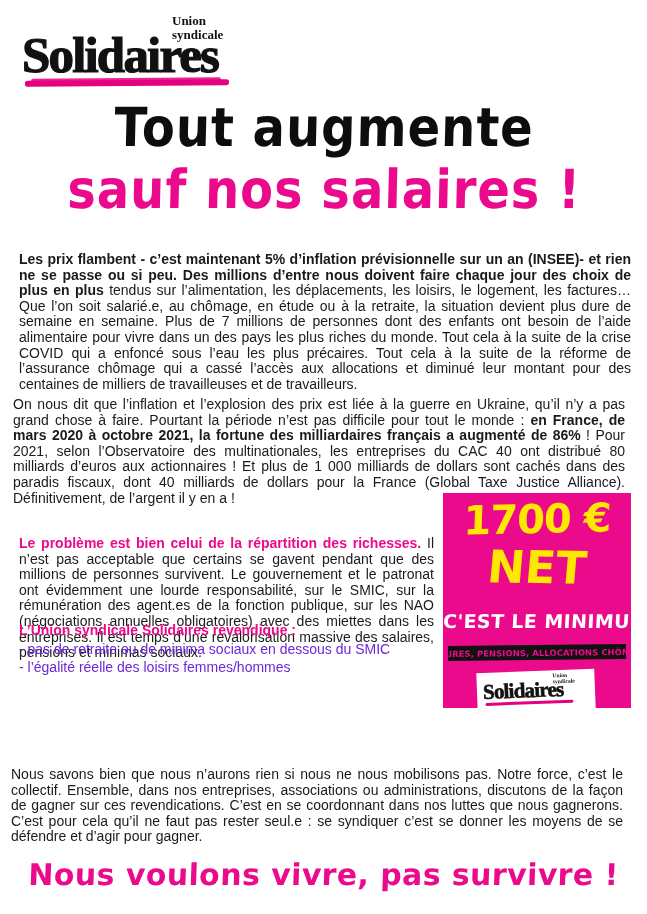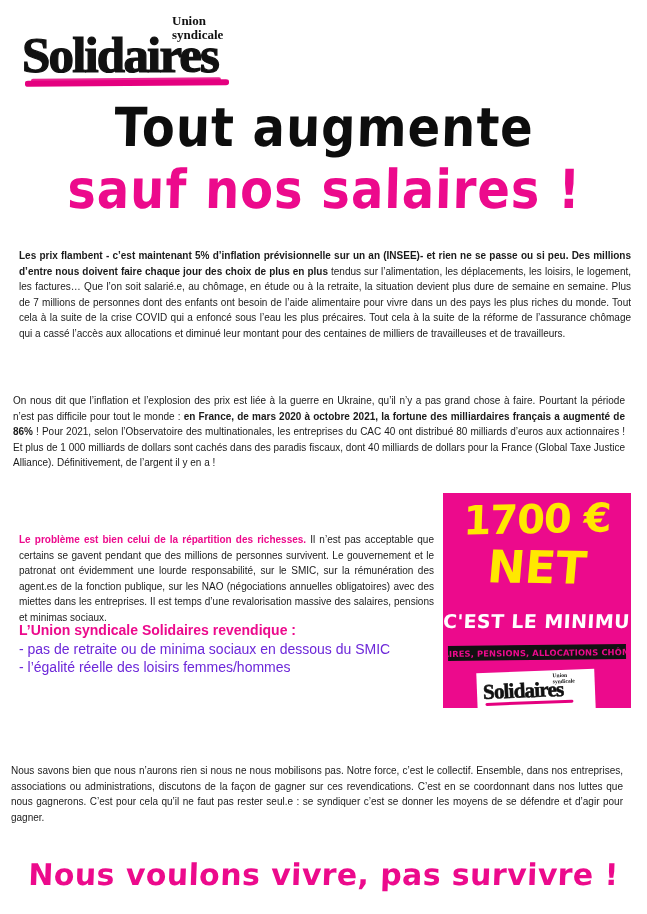--- a/index.html
+++ b/index.html
@@ -99,21 +99,21 @@
     line-height: 58px;
     color: #ec0a8c;
     transform: scaleY(1.12) skewX(-1.5deg);
     transform-origin: center bottom;
     margin-top: 6px;
   }
 
   
   .para {
     position: absolute;
-    font-size: 10px;
+    font-size: 14px;
     line-height: 15.6px;
     text-align: justify;
     color: #1a1a1a;
   }
   .para b { font-weight: bold; color: #1a1a1a; }
   .pinkbold { font-weight: bold; color: #ec0a8c; }
 
   #para-intro { left: 19px; top: 238px; width: 612px; }
   #para-ukraine { left: 13px; top: 383px; width: 612px; }
   #para-problem { left: 19px; top: 522px; width: 415px; }

